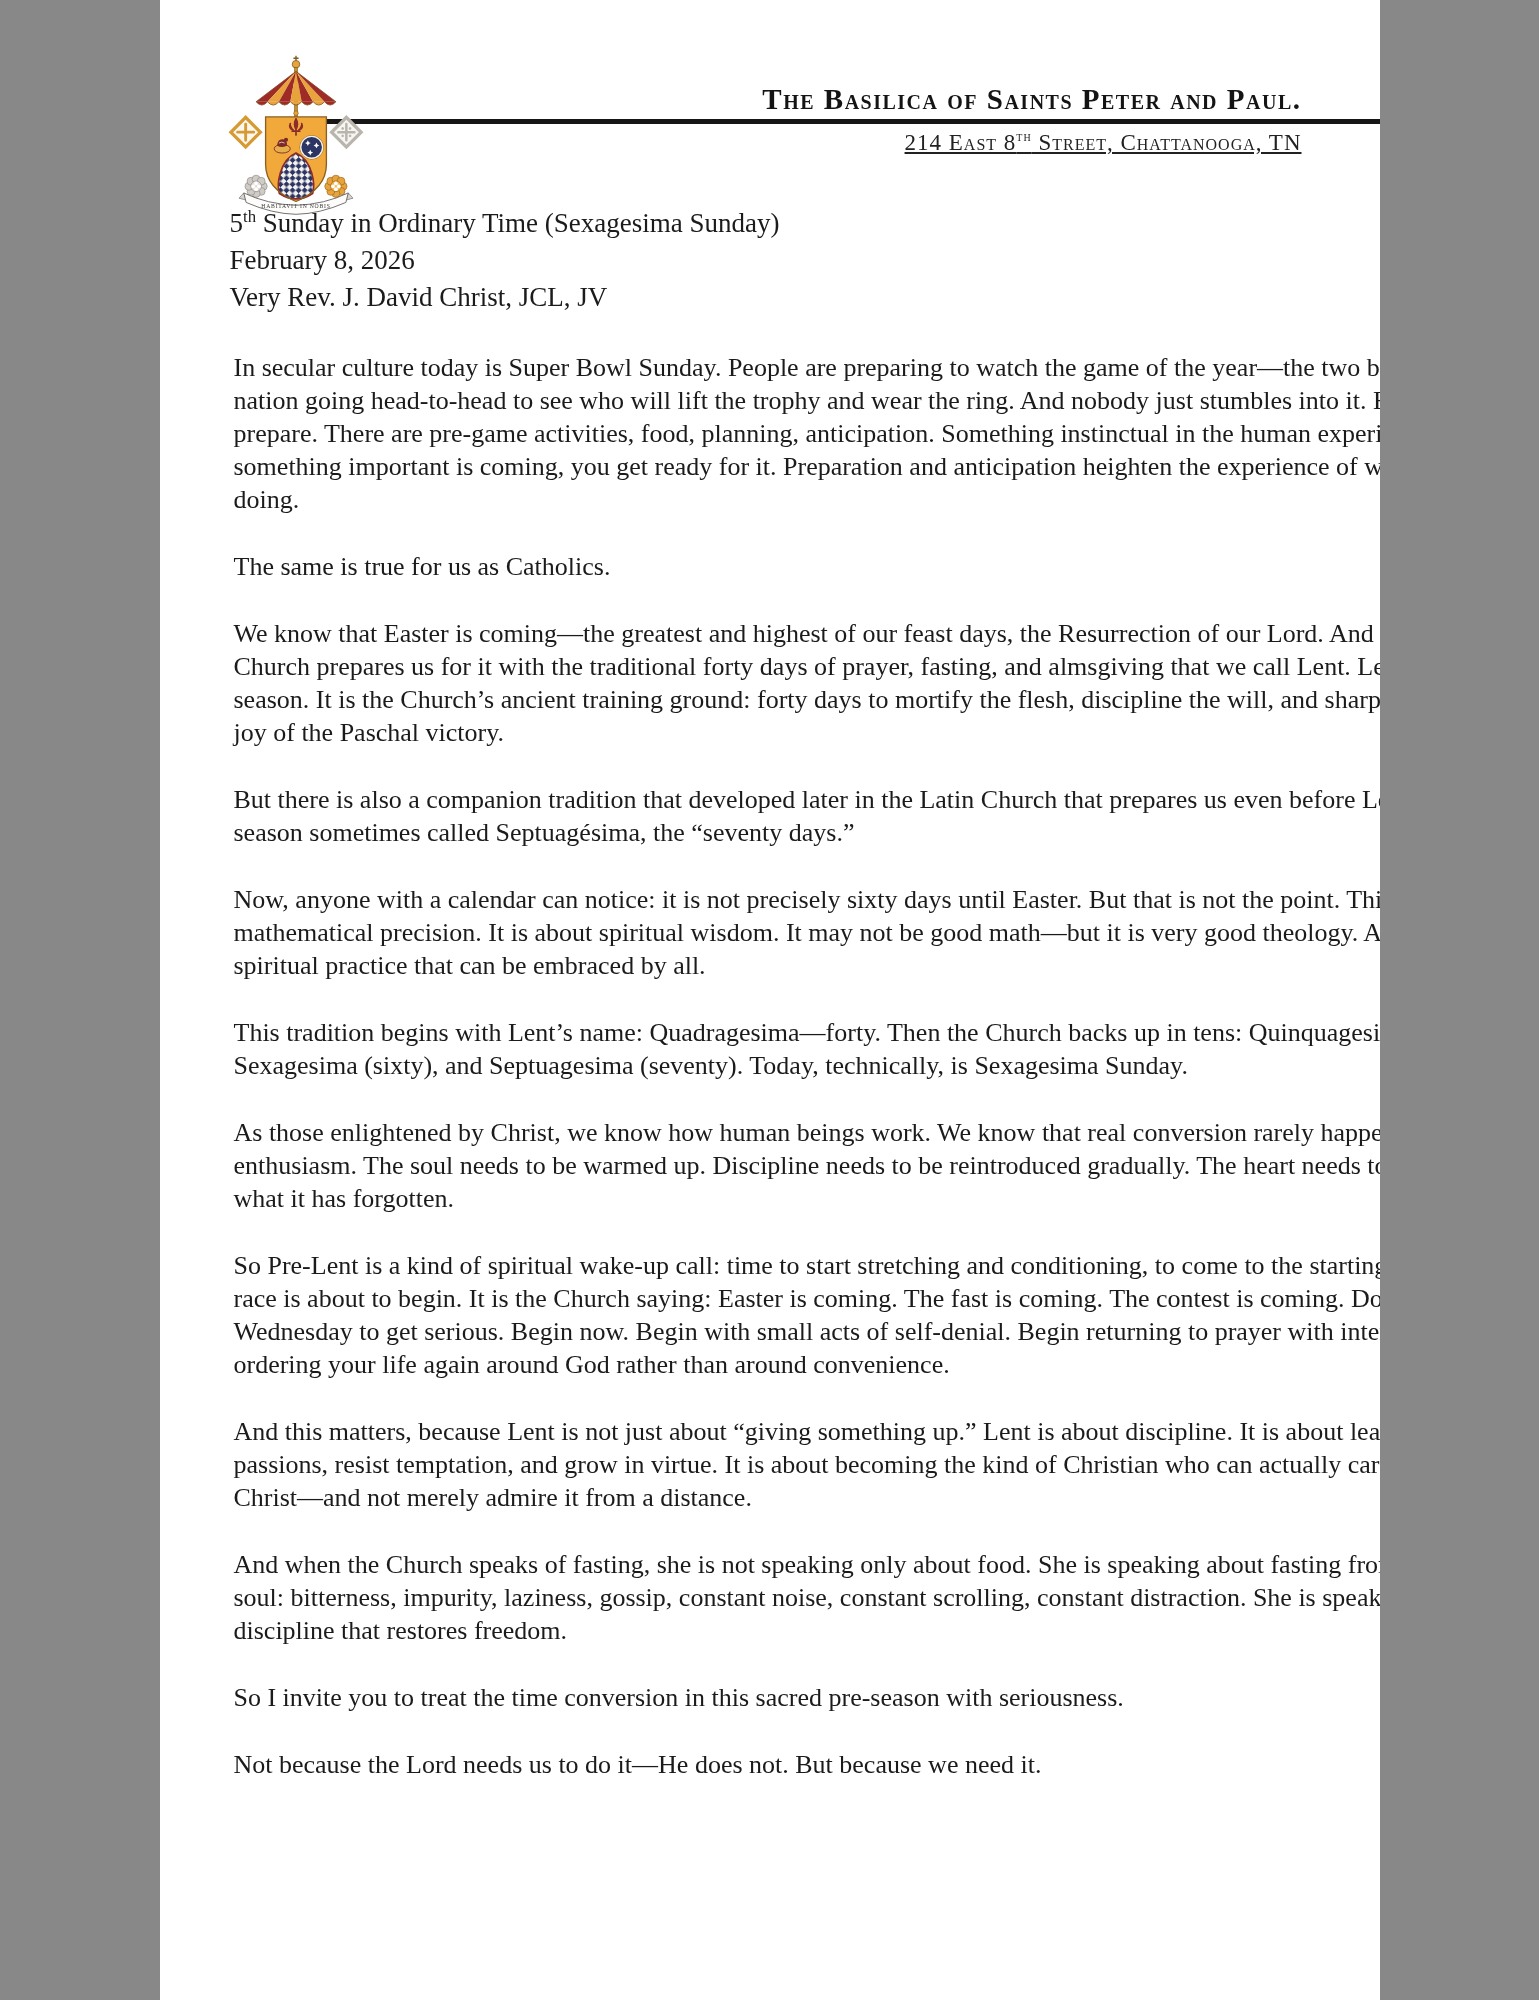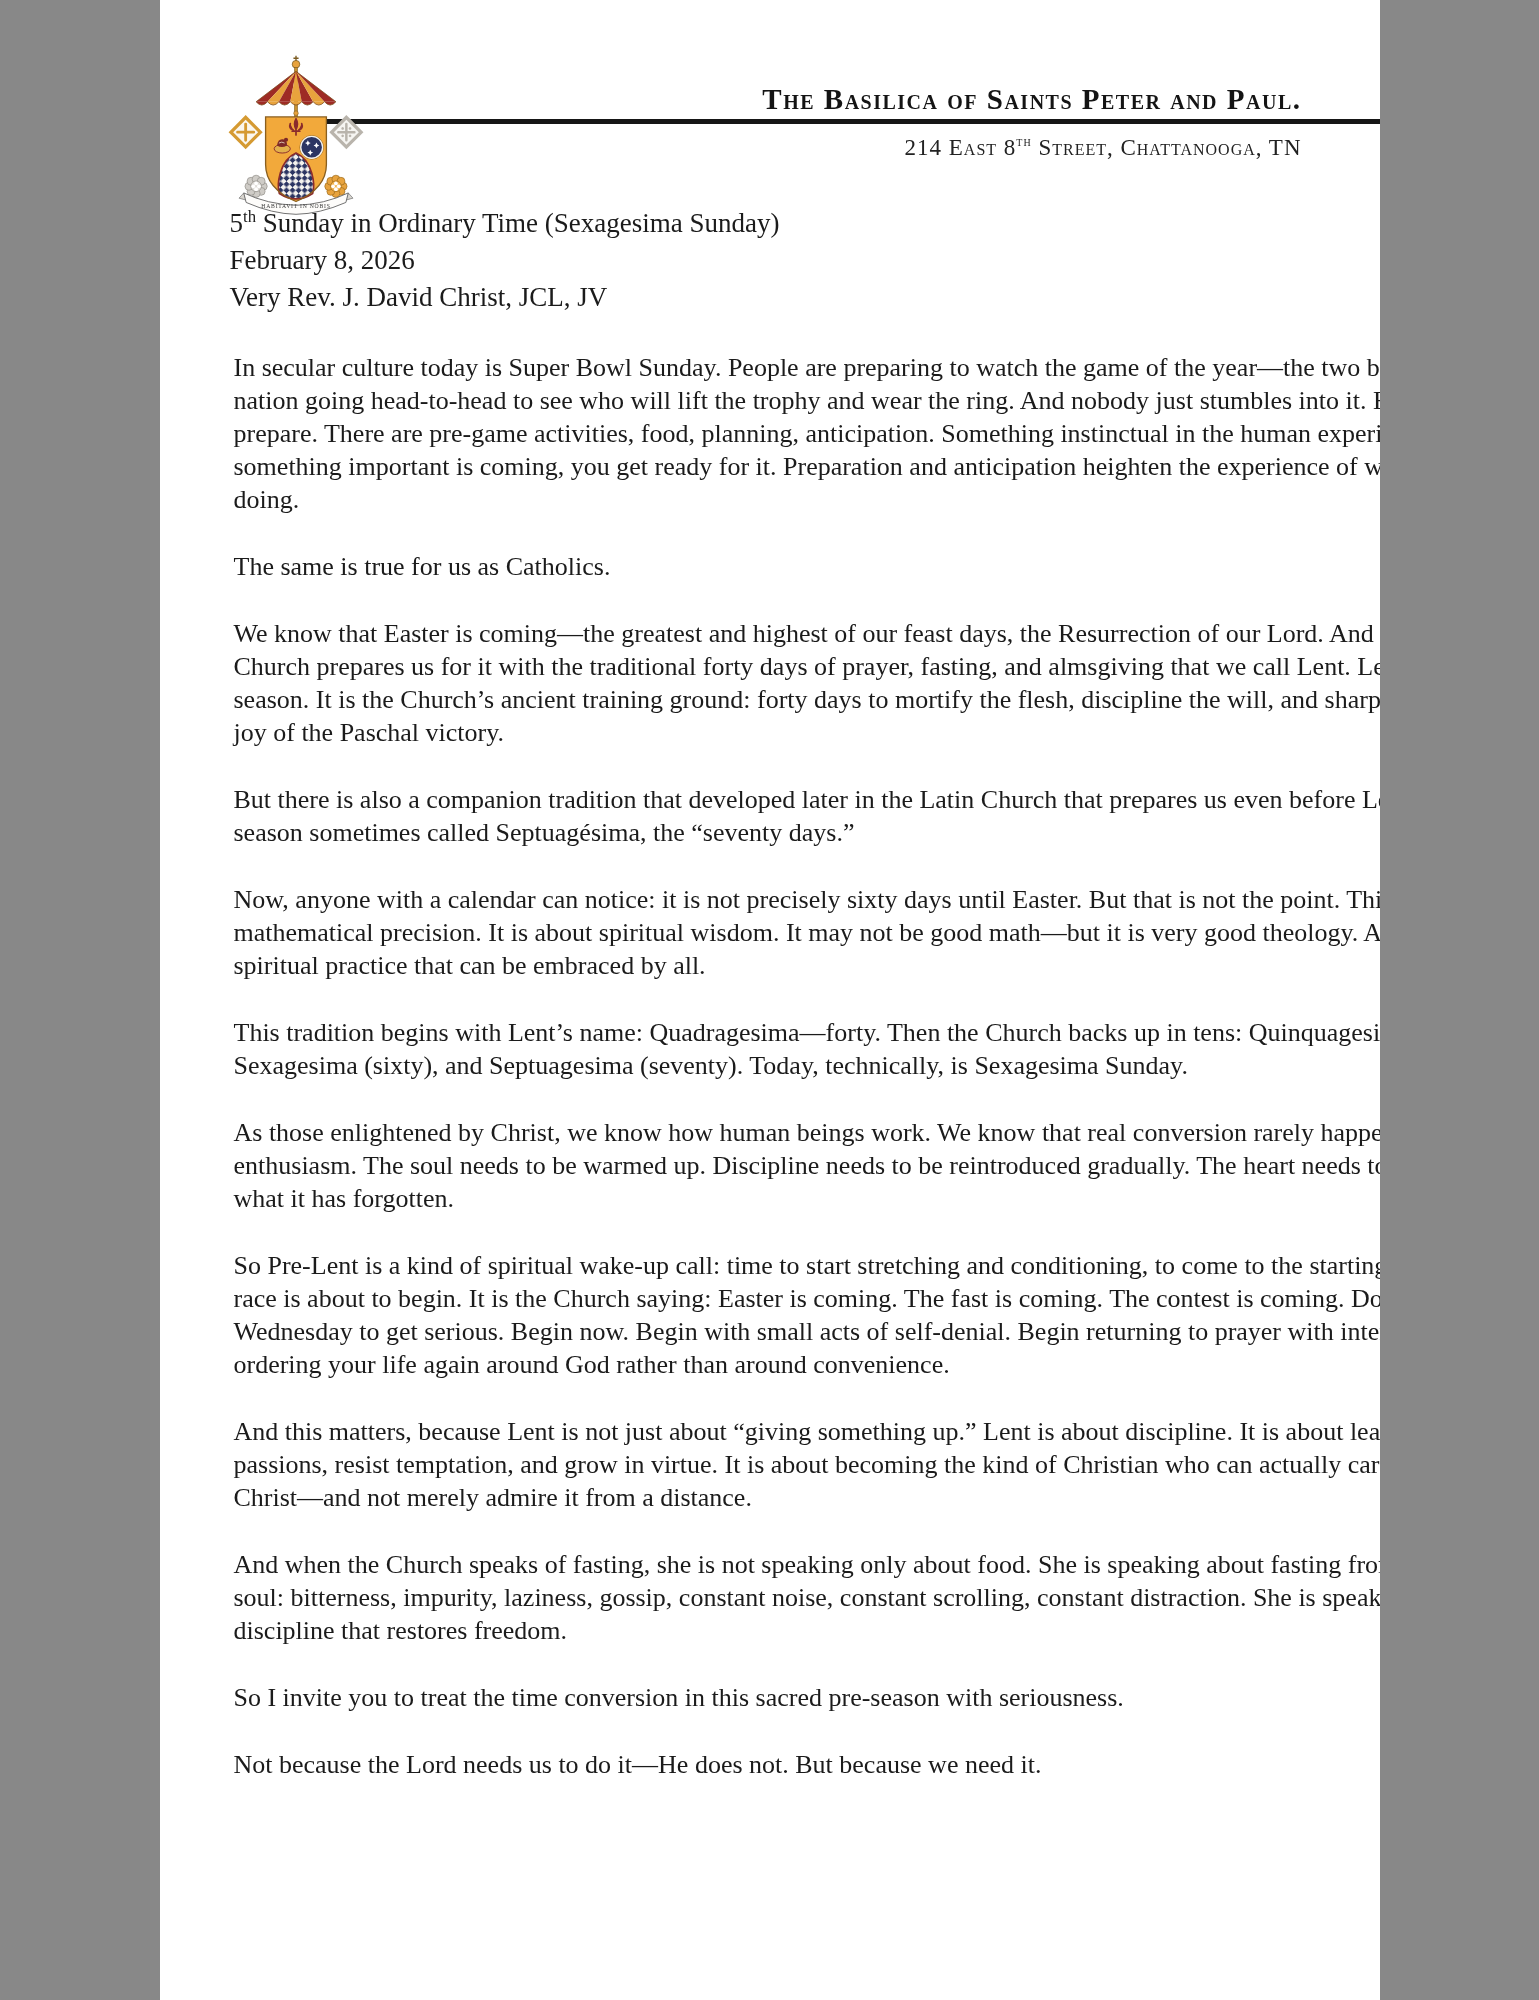--- a/index.html
+++ b/index.html
@@ -25,21 +25,21 @@
     text-align:right; z-index:1; white-space:nowrap;
   }
   .org-name {
     font-size:29px; font-weight:700;
     font-variant:small-caps; letter-spacing:1.5px;
     line-height:34px; color:#141414;
   }
   .org-address {
     font-size:23px; font-weight:400;
     font-variant:small-caps; letter-spacing:1px;
-    line-height:35px; margin-top:8px; color:#222;
+    line-height:25px; margin-top:8px; color:#222;text-decoration:underline;
   }
   .org-address sup, .title-line sup { font-size:0.62em; }
   .title-block {
     position:absolute; top:198px; left:70px; width:1392px;
     text-align:left; font-size:27px; line-height:37px; color:#1b1b1b;
   }
   .body-copy {
     position:absolute; top:351px; left:74px; width:1368px;
     font-size:26px; line-height:33px; color:#1b1b1b;
     text-align:left;

